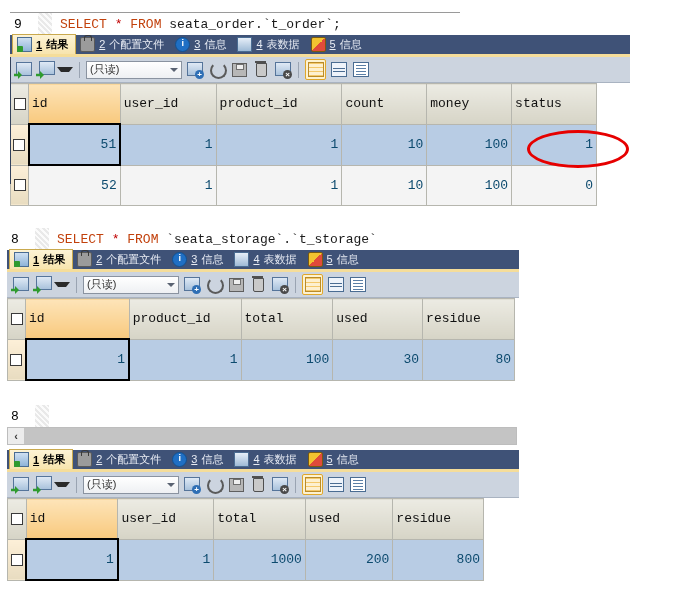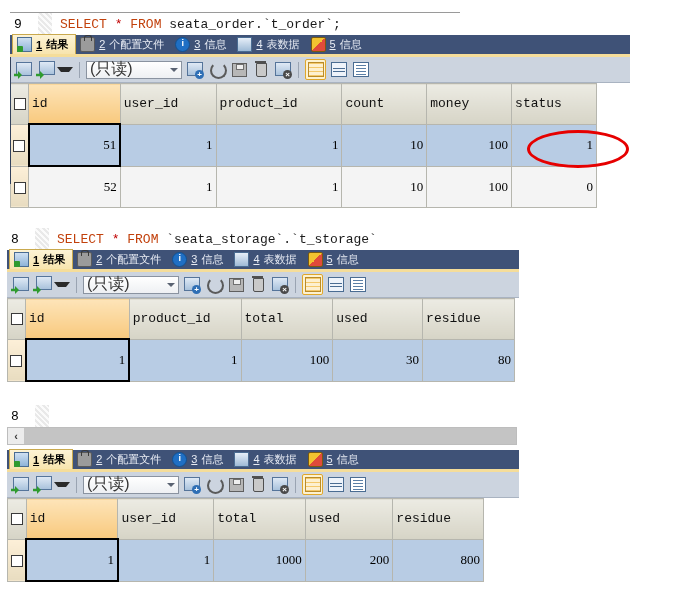--- a/index.html
+++ b/index.html
@@ -107,21 +107,21 @@
     width:0;height:0;
     border-left:4px solid transparent;border-right:4px solid transparent;
     border-top:5px solid #2a2a2a;
     margin-left:-1px;flex:0 0 8px;
   }
   .ro-select{
     width:96px;height:18px;
     background:linear-gradient(#ffffff,#eef0f3);
     border:1px solid #8a93a0;
     display:flex;align-items:center;justify-content:space-between;
-    font-size:16px;padding:0 3px;box-sizing:border-box;
+    font-size:11px;padding:0 3px;box-sizing:border-box;
     color:#333;flex:0 0 96px;
   }
   .ro-select .chev{
     width:0;height:0;
     border-left:4px solid transparent;border-right:4px solid transparent;
     border-top:4px solid #5a6372;
   }
 
   
   .gico{position:absolute;left:2px;top:2px;width:14px;height:12px;background:linear-gradient(#dfe9f5,#a9c2dc);border:1px solid #55749a;}
@@ -152,21 +152,21 @@
     white-space:nowrap;
     overflow:hidden;
   }
   table.dgrid th{
     background:linear-gradient(to bottom,#ecebe3,#d6d4c6);
     text-align:left;font-weight:normal;color:#111;
   }
   table.dgrid th.sorted{
     background:linear-gradient(to bottom,#fde4b8,#f8c97e);
   }
-  table.dgrid td{text-align:right;color:#000000;background:#f4f4f4;font-family:Liberation Serif, serif;}
+  table.dgrid td{text-align:right;color:#0c4a6e;background:#f4f4f4;}
   table.dgrid tr.selrow td{background:#b8cce4;}
   table.dgrid td.cur{border:2px solid #000;}
   .chkcell{
     width:18px;min-width:18px;
     background:linear-gradient(to bottom,#ecebe3,#d6d4c6)!important;
     text-align:center!important;padding:0!important;
   }
   .chkcell.row{background:linear-gradient(to bottom,#fdf0d8,#e8dcc0)!important;}
   .chkbox{
     display:inline-block;width:10px;height:10px;

